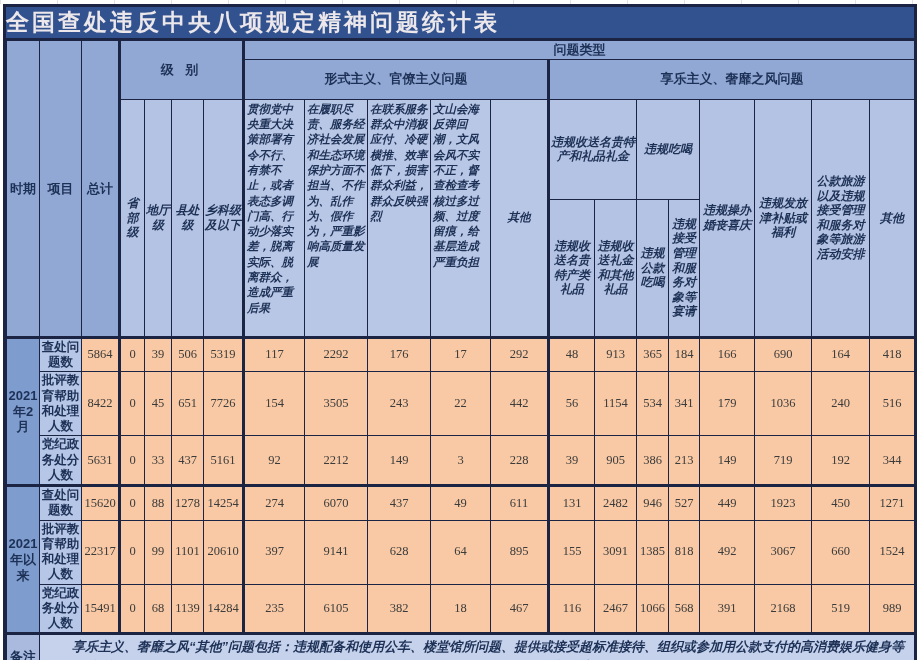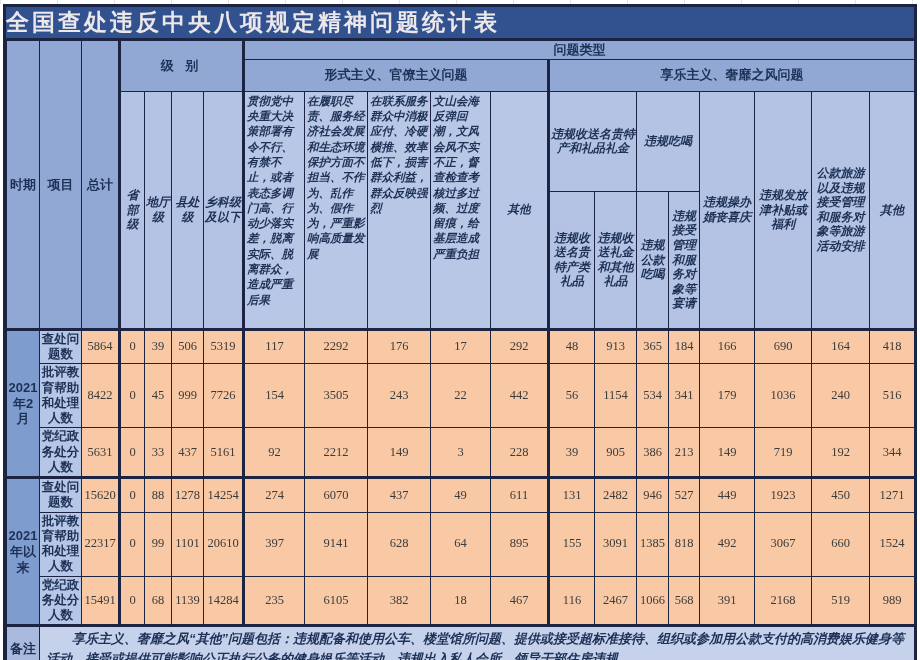--- a/index.html
+++ b/index.html
@@ -74,21 +74,21 @@
     <tbody>
 
       <tr style="height:18px">
         <td class="hmed" rowspan="4">时期</td>
         <td class="hmed" rowspan="4">项目</td>
         <td class="hmed" rowspan="4">总计</td>
         <td class="hmed sp bl2" colspan="4" rowspan="2">级 别</td>
         <td class="hmed bl2" colspan="13">问题类型</td>
       </tr>
 
-      <tr style="height:32px">
+      <tr style="height:40px">
         <td class="hmed bl2" colspan="5">形式主义、官僚主义问题</td>
         <td class="hmed bl2" colspan="8">享乐主义、奢靡之风问题</td>
       </tr>
 
       <tr style="height:100px">
         <td class="leaf bl2" rowspan="2">省部级</td>
         <td class="leaf" rowspan="2">地厅级</td>
         <td class="leaf" rowspan="2">县处级</td>
         <td class="leaf" rowspan="2">乡科级及以下</td>
         <td class="desc bl2" rowspan="2">贯彻党中央重大决策部署有令不行、有禁不止，或者表态多调门高、行动少落实差，脱离实际、脱离群众，造成严重后果</td>
@@ -132,21 +132,21 @@
           <td class="num">166</td>
           <td class="num">690</td>
           <td class="num">164</td>
           <td class="num">418</td>
         </tr>
         <tr style="height: 56px;">
           <td class="rowlabel">批评教育帮助和处理人数</td>
           <td class="num">8422</td>
           <td class="num bl2">0</td>
           <td class="num">45</td>
-          <td class="num">999</td>
+          <td class="num">651</td>
           <td class="num">7726</td>
           <td class="num bl2">154</td>
           <td class="num">3505</td>
           <td class="num">243</td>
           <td class="num">22</td>
           <td class="num">442</td>
           <td class="num bl2">56</td>
           <td class="num">1154</td>
           <td class="num">534</td>
           <td class="num">341</td>

